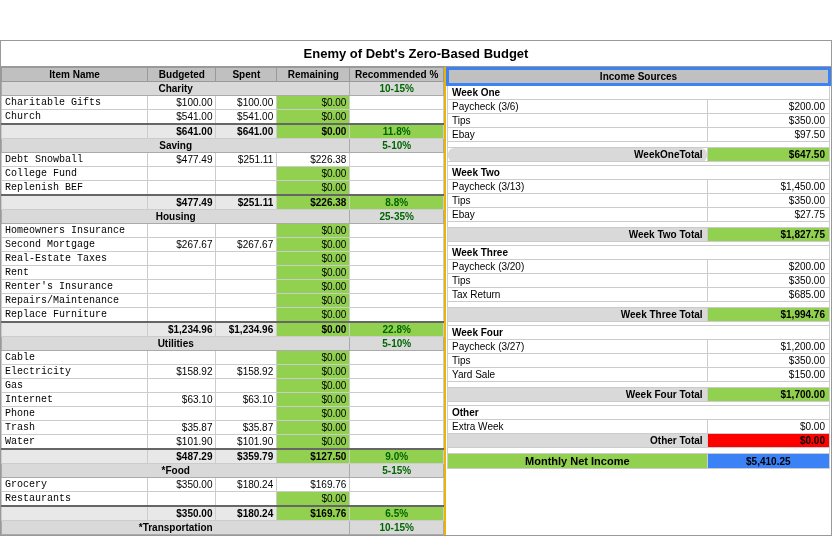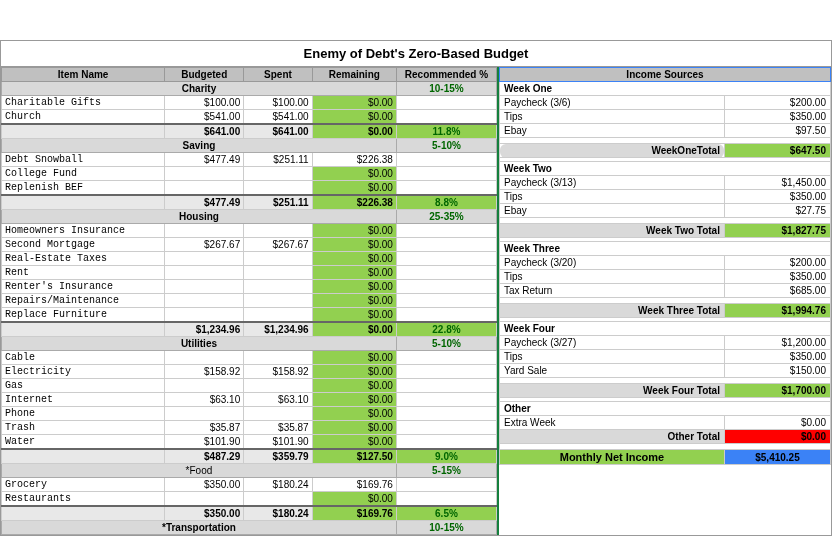--- a/index.html
+++ b/index.html
@@ -15,22 +15,22 @@
       border-bottom: none;
       margin-top: 40px;
     }
     
     .container {
       display: flex;
       border: 1px solid #999;
     }
     
     .left-panel {
-      width: 498px;
-      border-right: 2px solid #15803d;
+      width: 445px;
+      border-right: 2px solid #eab308;
     }
     
     .right-panel {
       flex: 1;
     }
     
     table {
       width: 100%;
       border-collapse: collapse;
     }
@@ -58,21 +58,21 @@
     .total-row td {
       font-weight: bold;
       background: #e8e8e8;
       border-top: 2px solid #666;
     }
     
     .right-header th {
       background: #c0c0c0;
       font-weight: bold;
       text-align: center;
-      border: 1px solid #3b82f6;
+      border: 3px solid #3b82f6;
     }
     
     .week-header td {
       font-weight: bold;
       background: #fff;
     }
     
     .week-total-row td {
       background: #d9d9d9;
       font-weight: bold;
@@ -285,21 +285,21 @@
             <td class="ctr"></td>
           </tr>
           <tr class="total-row">
             <td class="lft"></td>
             <td class="amt">$487.29</td>
             <td class="amt">$359.79</td>
             <td class="amt" style="background: rgb(146, 208, 80);">$127.50</td>
             <td class="ctr" style="color: rgb(0, 102, 0); font-weight: bold; background: rgb(146, 208, 80);">9.0%</td>
           </tr>
           <tr class="section-header">
-            <td colspan="4" style="font-weight: normal; background: rgb(217, 217, 217);">*Food</td>
+            <td colspan="4" style="font-weight: bold; background: rgb(217, 217, 217);">*Food</td>
             <td style="text-align: center; color: rgb(0, 102, 0); font-weight: bold; background: rgb(217, 217, 217);">5-15%</td>
           </tr>
           <tr>
             <td class="lft">Grocery</td>
             <td class="amt">$350.00</td>
             <td class="amt">$180.24</td>
             <td class="amt">$169.76</td>
             <td class="ctr"></td>
           </tr>
           <tr>

